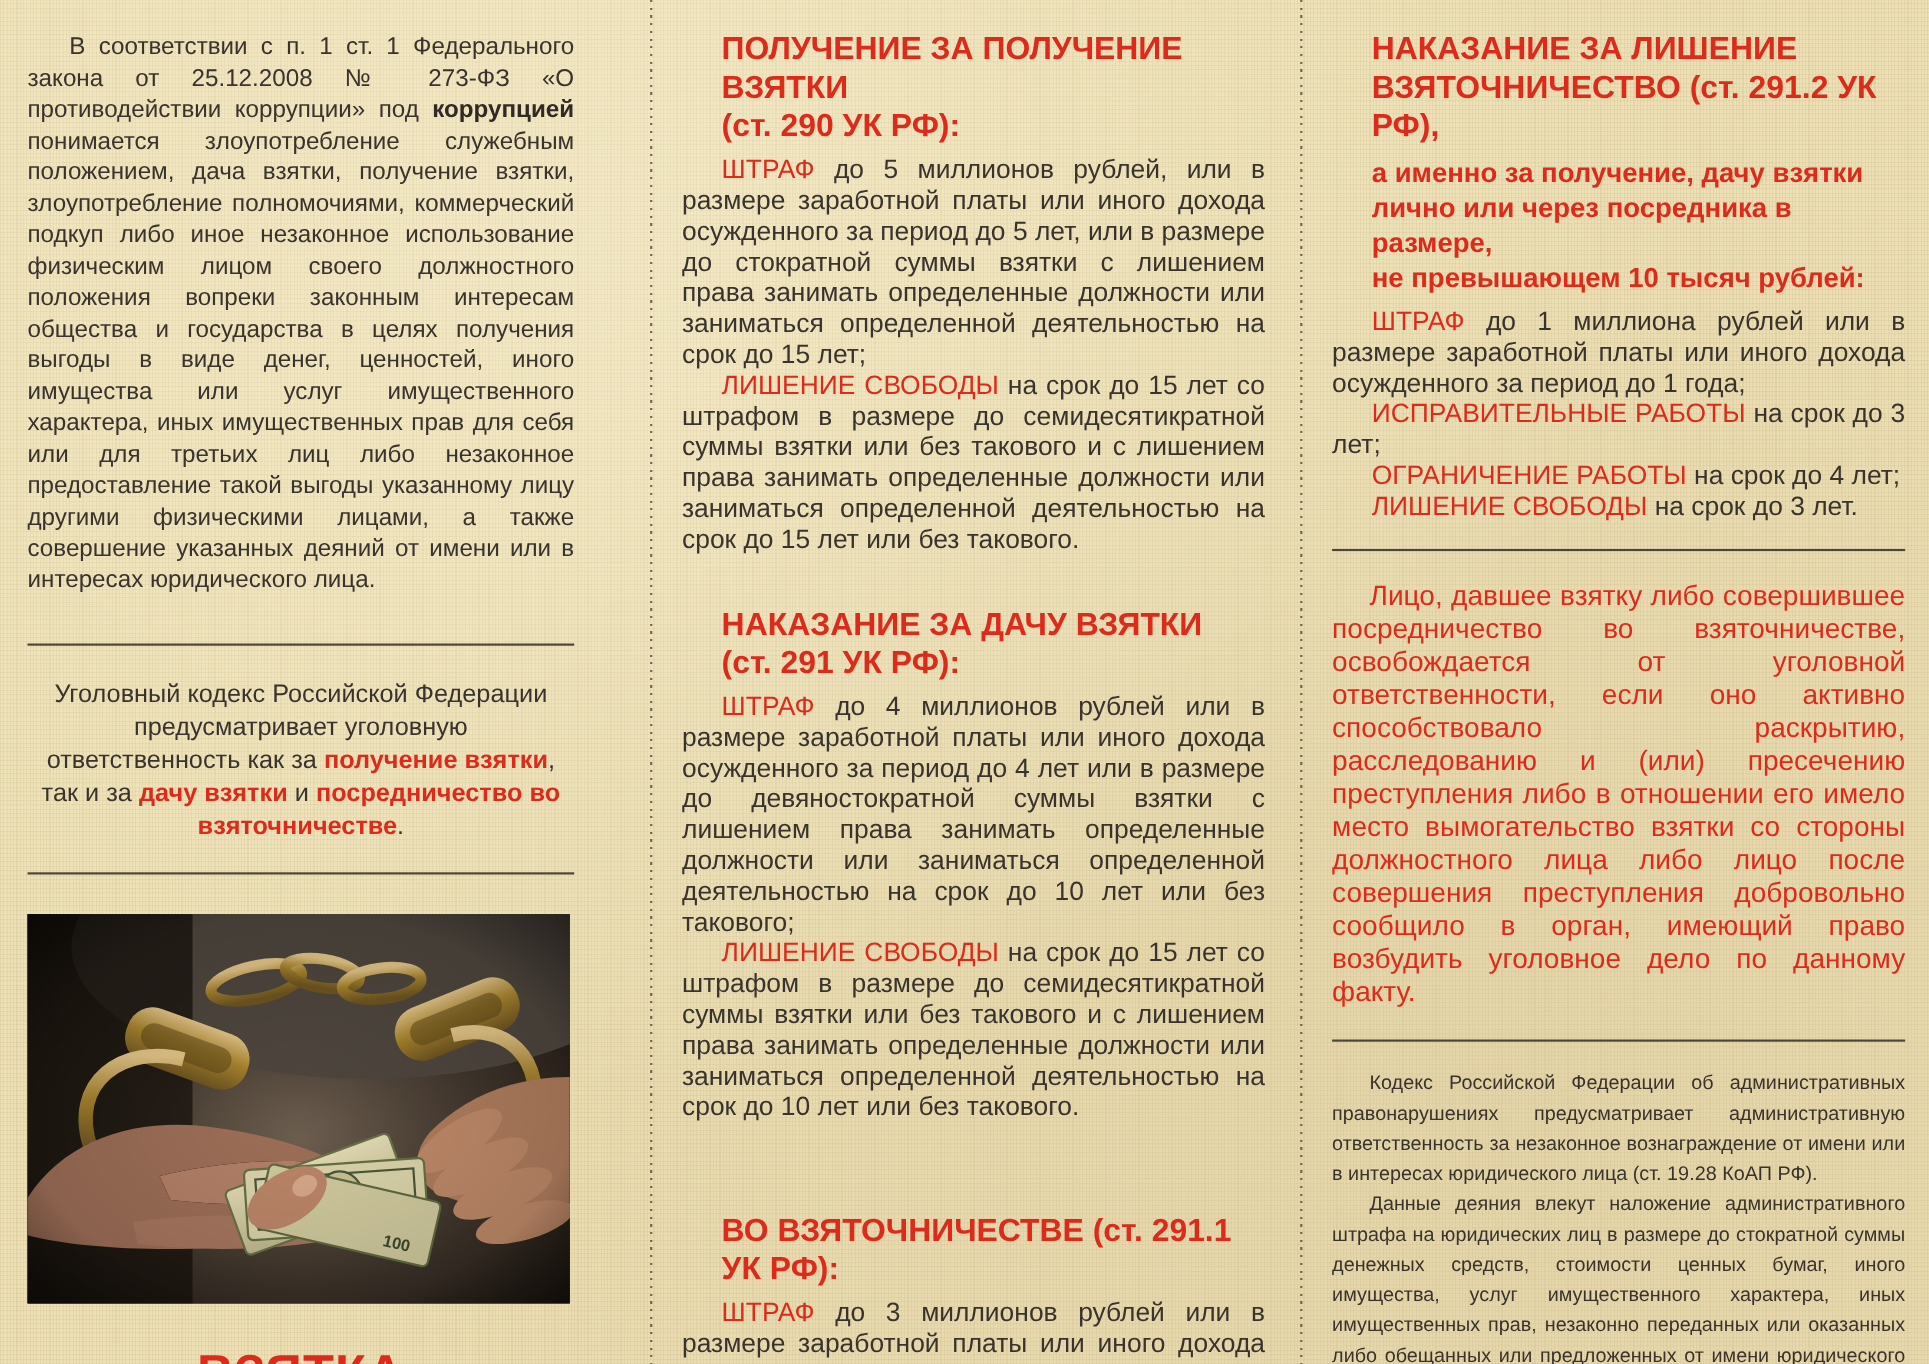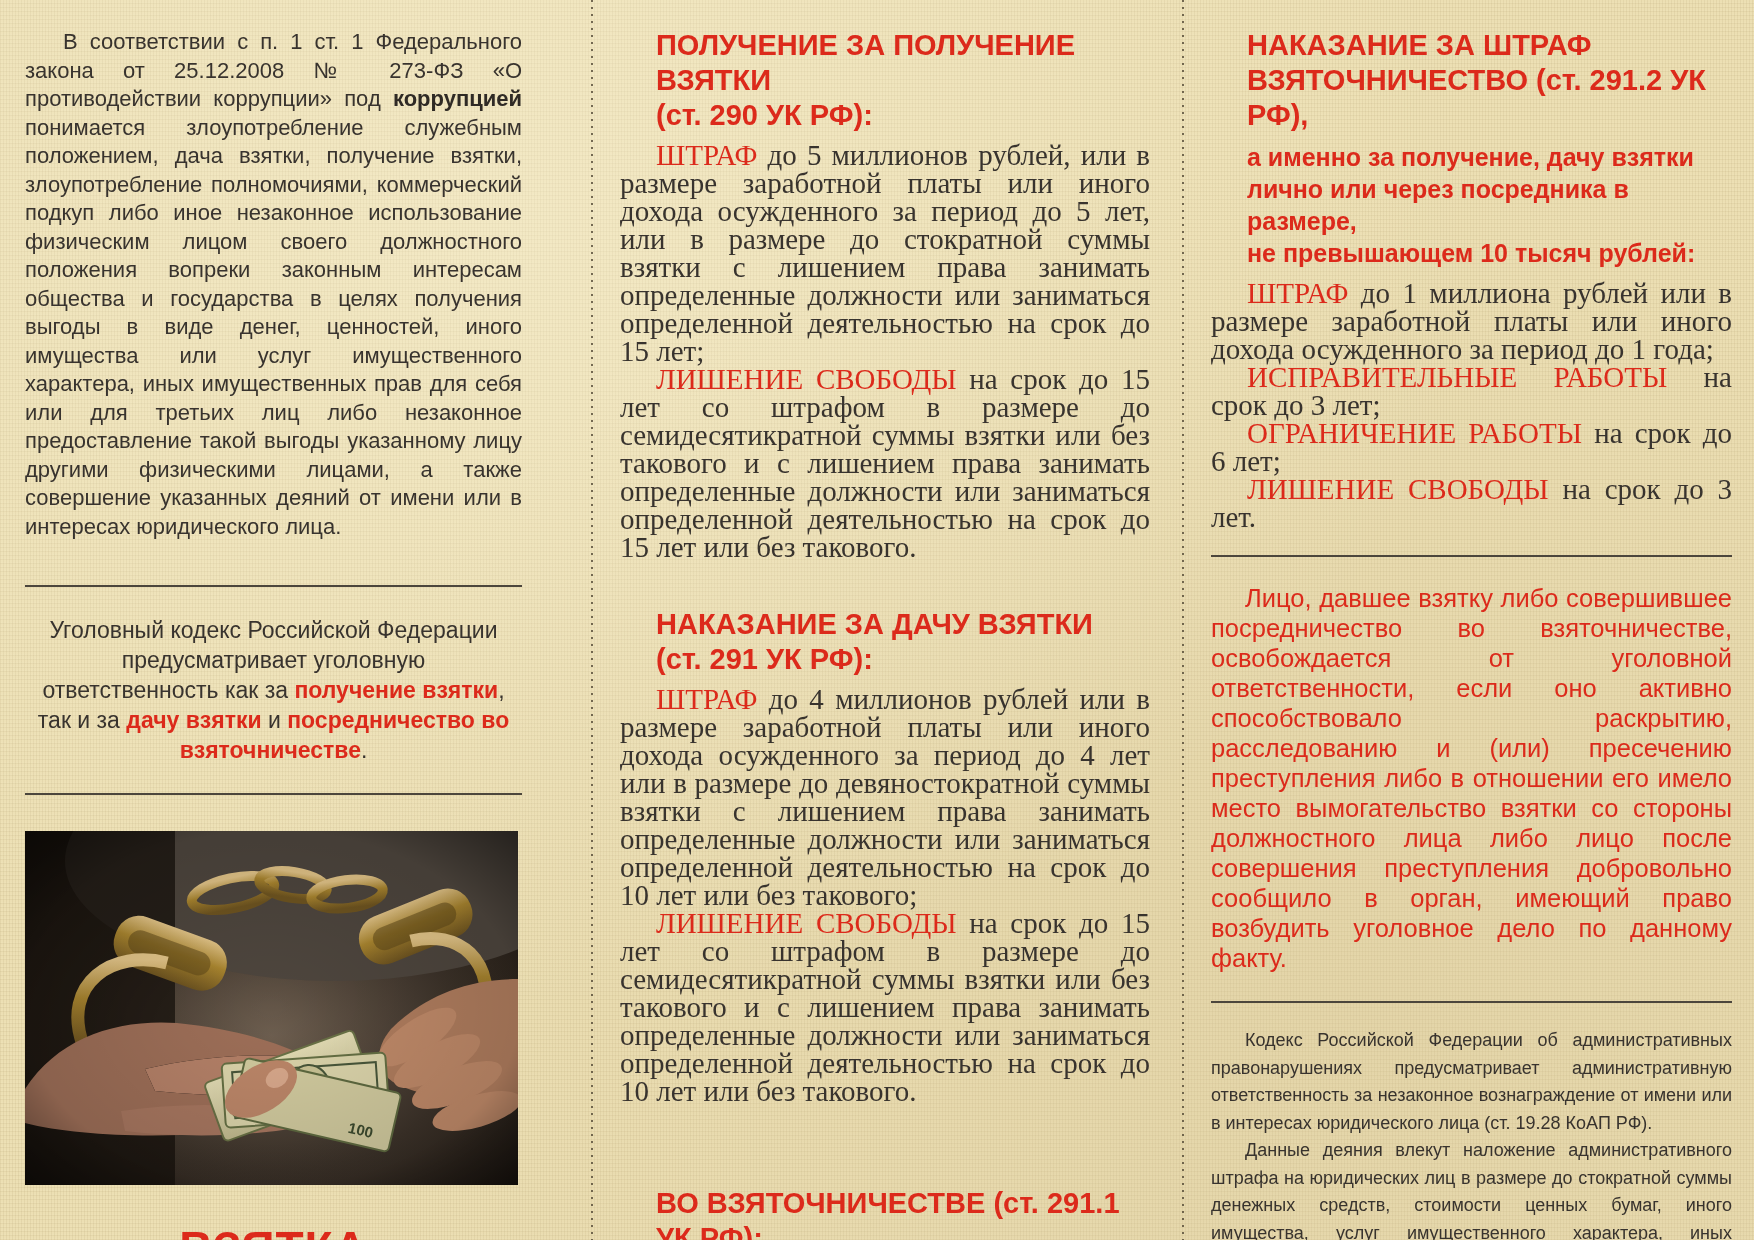--- a/index.html
+++ b/index.html
@@ -36,21 +36,21 @@
   .rule-a{margin-top:44px;}
   .uk{margin:28px 6px 0 6px;font-size:23px;line-height:30px;text-align:center;}
   .red-strong{color:#dc2a1b;font-weight:bold;}
   .rule-b{margin-top:28px;}
   .photo{margin-top:36px;width:493px;height:354px;background:#241c15;}
   .photo svg{display:block;}
   .bribe-title{margin:36px 0 0 0;text-align:center;color:#dc2a1b;font-size:46px;font-weight:bold;letter-spacing:1px;}
 
   
   .sec-head{margin:0 0 8px 36px;color:#dc2a1b;font-weight:bold;font-size:29px;line-height:35px;}
-  .law-p{margin:0;font-size:29px;line-height:28px;text-align:justify;text-indent:36px;font-family:Liberation Serif, serif;}
+  .law-p{margin:0;font-size:24px;line-height:28px;text-align:justify;text-indent:36px;}
   .kw{color:#dc2a1b;}
   .section + .section{margin-top:46px;}
 
   
   .sub-head{margin:2px 0 0 36px;color:#dc2a1b;font-weight:bold;font-size:25px;line-height:32px;}
   .items{margin-top:10px;}
   .rule-c{margin-top:24px;}
   .release{margin:26px 0 0 0;color:#dc2a1b;font-size:25.5px;line-height:30px;text-align:justify;text-indent:34px;}
   .rule-d{margin-top:28px;}
   .koap{margin:24px 0 0 0;font-size:18px;line-height:27.5px;text-align:justify;text-indent:34px;}
@@ -176,26 +176,26 @@
       <h2 class="sec-head"><br><span>ВО ВЗЯТОЧНИЧЕСТВЕ (ст. 291.1 УК РФ):</span></h2>
       <p class="law-p"><span class="kw">ШТРАФ</span><span> до 3 миллионов рублей или в размере заработной платы или иного дохода осужденного за период до 3 лет или в размере до восьмидесятикратной суммы взятки с лишением права занимать определенные должности или заниматься определенной деятельностью на срок до 7 лет или без такового;</span></p>
 
     </div>
 
   </div>
 
   <div class="panel panel-right">
 
     <div class="section">
-      <h2 class="sec-head"><span>НАКАЗАНИЕ ЗА ШТРАФ</span><br><span>ВЗЯТОЧНИЧЕСТВО (ст. 291.2 УК РФ),</span></h2>
+      <h2 class="sec-head"><span>НАКАЗАНИЕ ЗА ЛИШЕНИЕ</span><br><span>ВЗЯТОЧНИЧЕСТВО (ст. 291.2 УК РФ),</span></h2>
       <div class="sub-head"><span>а именно за получение, дачу взятки</span><br><span>лично или через посредника в размере,</span><br><span>не превышающем 10 тысяч рублей:</span></div>
       <div class="items">
         <p class="law-p"><span class="kw">ШТРАФ</span><span> до 1 миллиона рублей или в размере заработной платы или иного дохода осужденного за период  до 1 года;</span></p>
         <p class="law-p"><span class="kw">ИСПРАВИТЕЛЬНЫЕ РАБОТЫ</span><span> на срок до 3 лет;</span></p>
-        <p class="law-p"><span class="kw">ОГРАНИЧЕНИЕ РАБОТЫ</span><span> на срок до 6 лет;</span></p>
+        <p class="law-p"><span class="kw">ОГРАНИЧЕНИЕ РАБОТЫ</span><span> на срок до 4 лет;</span></p>
         <p class="law-p"><span class="kw">ЛИШЕНИЕ СВОБОДЫ</span><span> на срок до 3 лет.</span></p>
       </div>
     </div>
 
     <div class="rule rule-c"></div>
 
     <p class="release">Лицо, давшее взятку либо совершившее посредничество во взяточничестве, освобождается от уголовной ответственности, если оно активно способствовало раскрытию, расследованию и (или) пресечению преступления либо в отношении его имело место вымогательство взятки со стороны должностного лица либо лицо после совершения преступления добровольно сообщило в орган, имеющий право возбудить уголовное дело по данному факту.</p>
 
     <div class="rule rule-d"></div>
 

